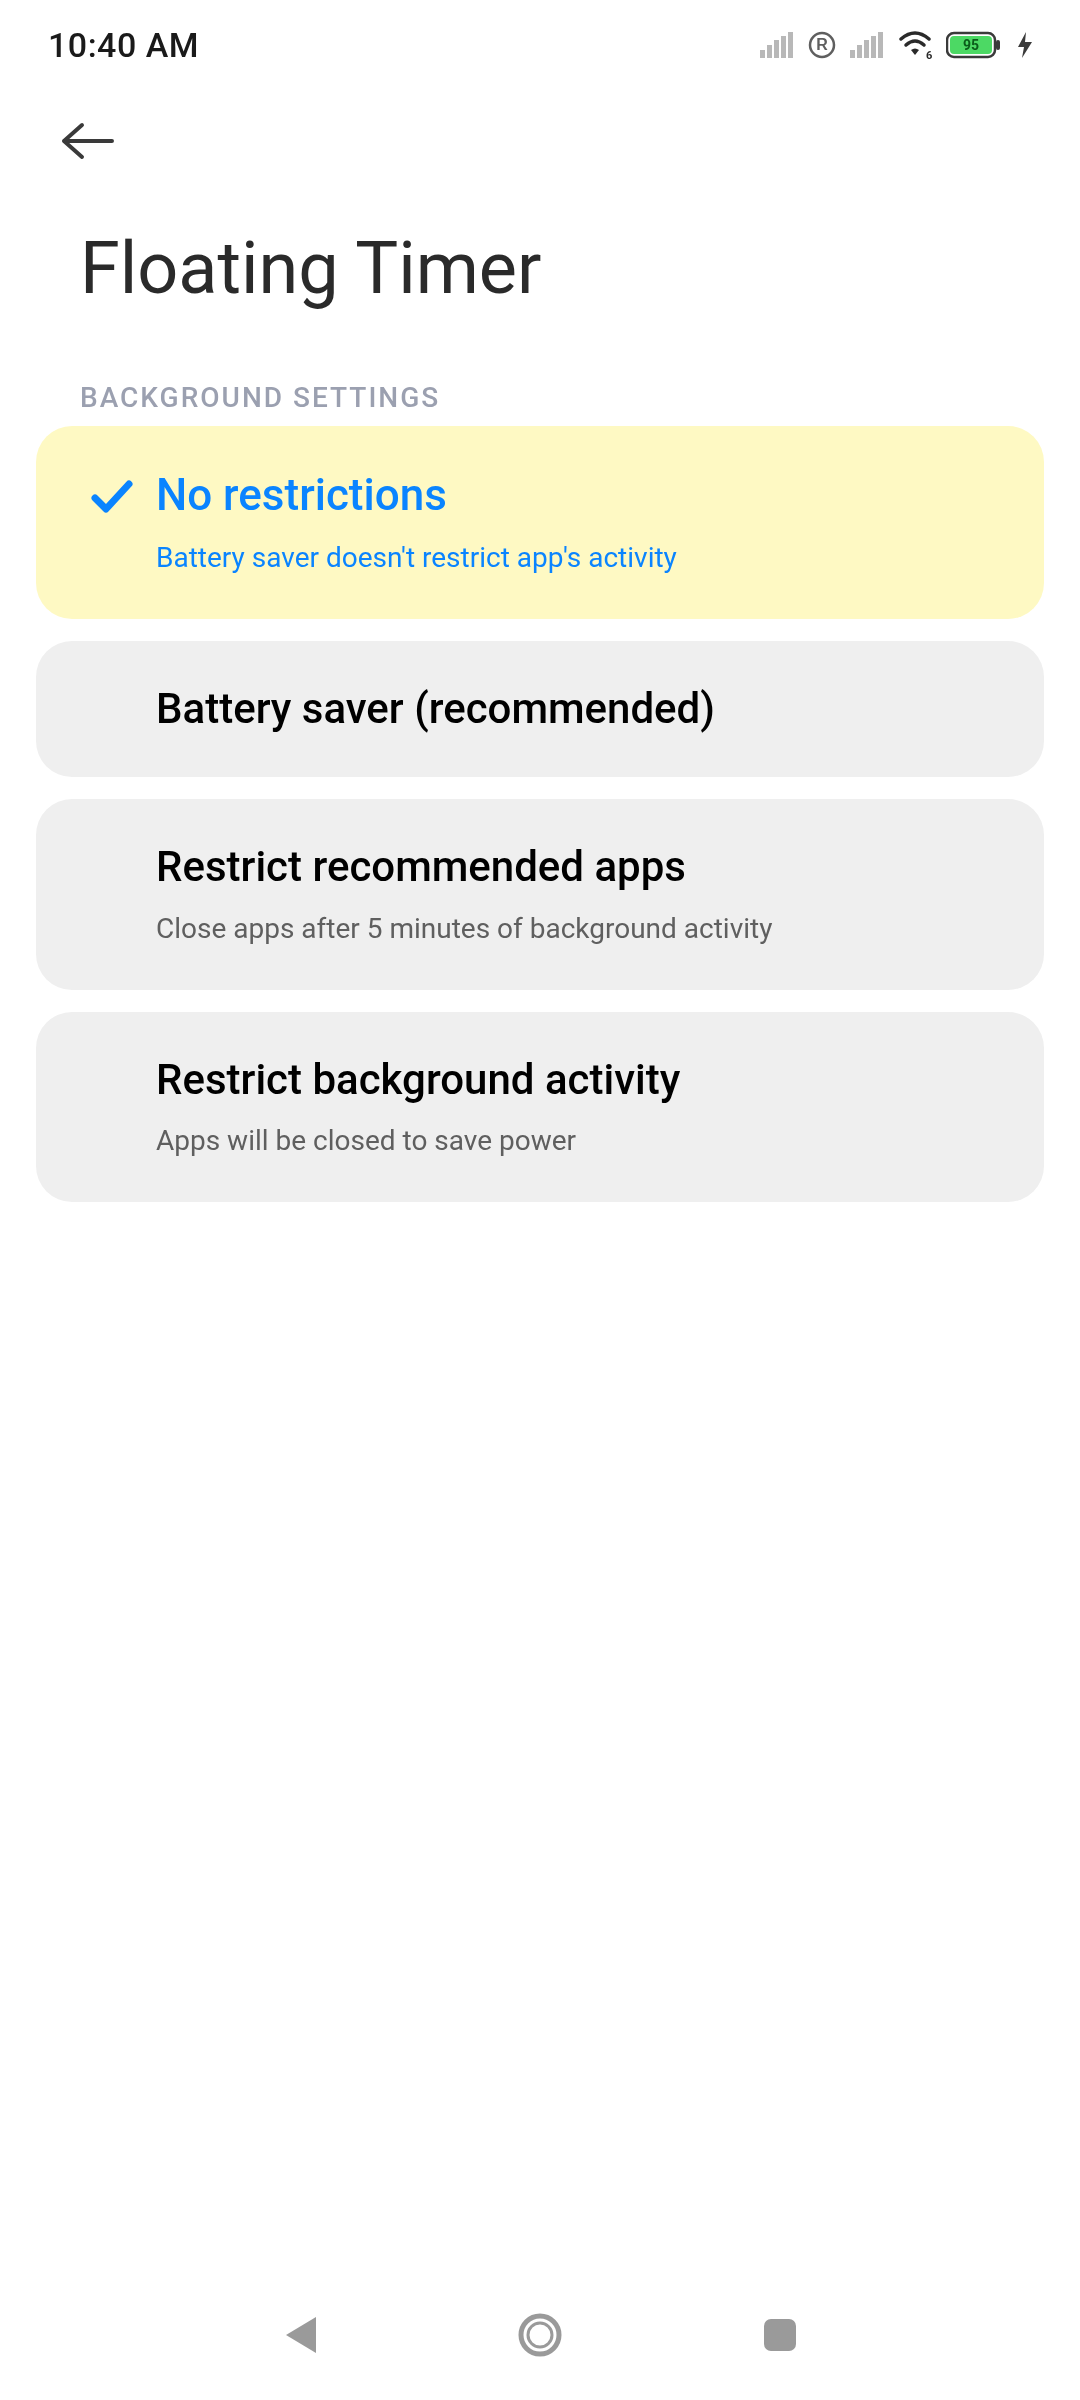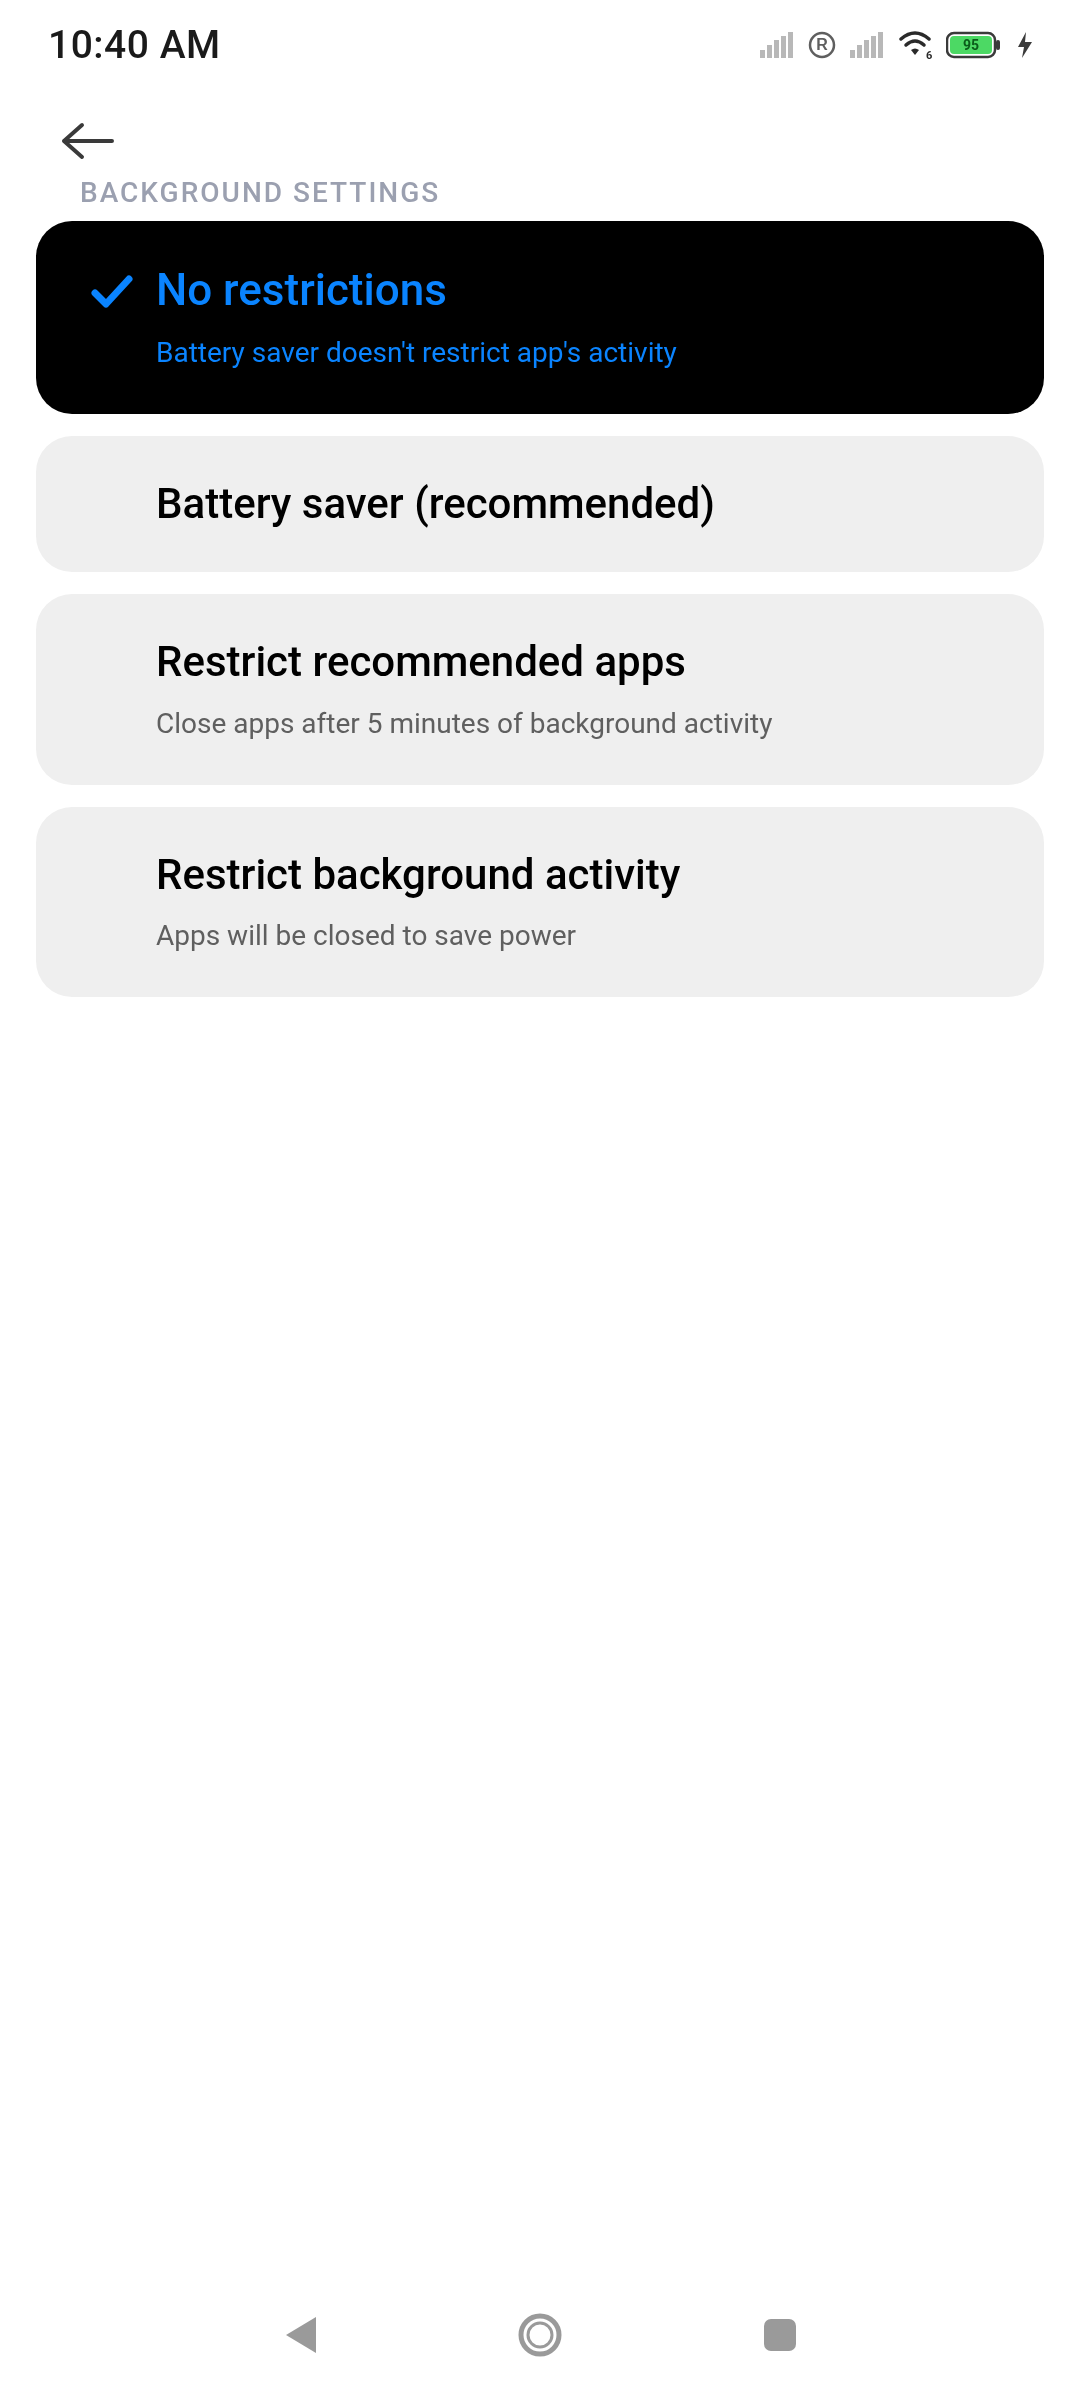--- a/index.html
+++ b/index.html
@@ -1,35 +1,35 @@
 <!DOCTYPE html>
 <html><head>
 <meta charset="utf-8">
 <style>
   * { box-sizing: border-box; margin: 0; padding: 0; }
   html, body { width: 1080px; height: 2400px; background: #ffffff; font-family: -apple-system, Roboto, "Helvetica Neue", Arial, sans-serif; overflow: hidden; }
 
   
   .status-bar { display: flex; align-items: center; justify-content: space-between; padding: 20px 48px 10px 48px; height: 80px; }
-  .status-time { font-size: 39px; color: #1a1a1a; font-weight: 500; letter-spacing: 0.5px; }
+  .status-time { font-size: 34px; color: #1a1a1a; font-weight: 500; letter-spacing: 0.5px; }
   .status-icons { display: flex; align-items: center; gap: 14px; }
   .status-icons svg { display: block; }
 
   
   .header { padding: 26px 40px 0 60px; }
   .back-btn { width: 70px; height: 70px; display: flex; align-items: center; justify-content: flex-start; }
   .page-title { font-size: 72px; font-weight: 400; color: #2a2a2a; padding: 50px 20px 70px 20px; letter-spacing: 0px; }
 
   
   .section-header { font-size: 28px; font-weight: 500; color: #9ba0b0; padding: 0 80px 12px 80px; letter-spacing: 2px; }
 
   
   .options { display: flex; flex-direction: column; gap: 22px; padding: 0 36px; }
   .option-card { background: #efefef; border-radius: 36px; padding: 42px 40px 42px 30px; display: flex; align-items: flex-start; }
-  .option-card.selected { background: #000000; }
+  .option-card.selected { background: #fef9c3; }
   .option-check { width: 90px; flex-shrink: 0; display: flex; justify-content: center; padding-top: 6px; }
   .option-body { flex: 1; }
   .option-title { font-size: 42px; font-weight: 500; color: #000000; line-height: 1.25; }
   .option-subtitle { font-size: 28px; color: #5f5f5f; line-height: 1.35; margin-top: 16px; white-space: pre-line; }
   .option-card.selected .option-title { color: #0a84ff; font-weight: 500; font-size: 44px; }
   .option-card.selected .option-subtitle { color: #0a84ff; }
 
   
   .nav-bar { position: absolute; bottom: 0; left: 0; right: 0; height: 130px; display: flex; align-items: center; justify-content: space-evenly; padding: 0 120px; }
   .nav-btn { width: 120px; height: 80px; display: flex; align-items: center; justify-content: center; }
@@ -81,20 +81,21 @@
     </svg>
   </div>
 </div>
 
 <div class="header">
   <div class="back-btn">
     <svg width="56" height="40" viewBox="0 0 56 40">
       <path d="M4 20 L52 20 M4 20 L22 4 M4 20 L22 36" fill="none" stroke="#3a3a3a" stroke-width="4" stroke-linecap="round" stroke-linejoin="round"></path>
     </svg>
   </div>
+  <div class="page-title">Floating Timer</div>
 </div>
 
 <div class="section-header">BACKGROUND SETTINGS</div>
 
 <div class="options">
 
   <div class="option-card selected">
     <div class="option-check">
       <svg width="44" height="44" viewBox="0 0 44 44">
         <path d="M6 24 L17 35 L40 10" fill="none" stroke="#0a84ff" stroke-width="7" stroke-linecap="round" stroke-linejoin="round"></path>

